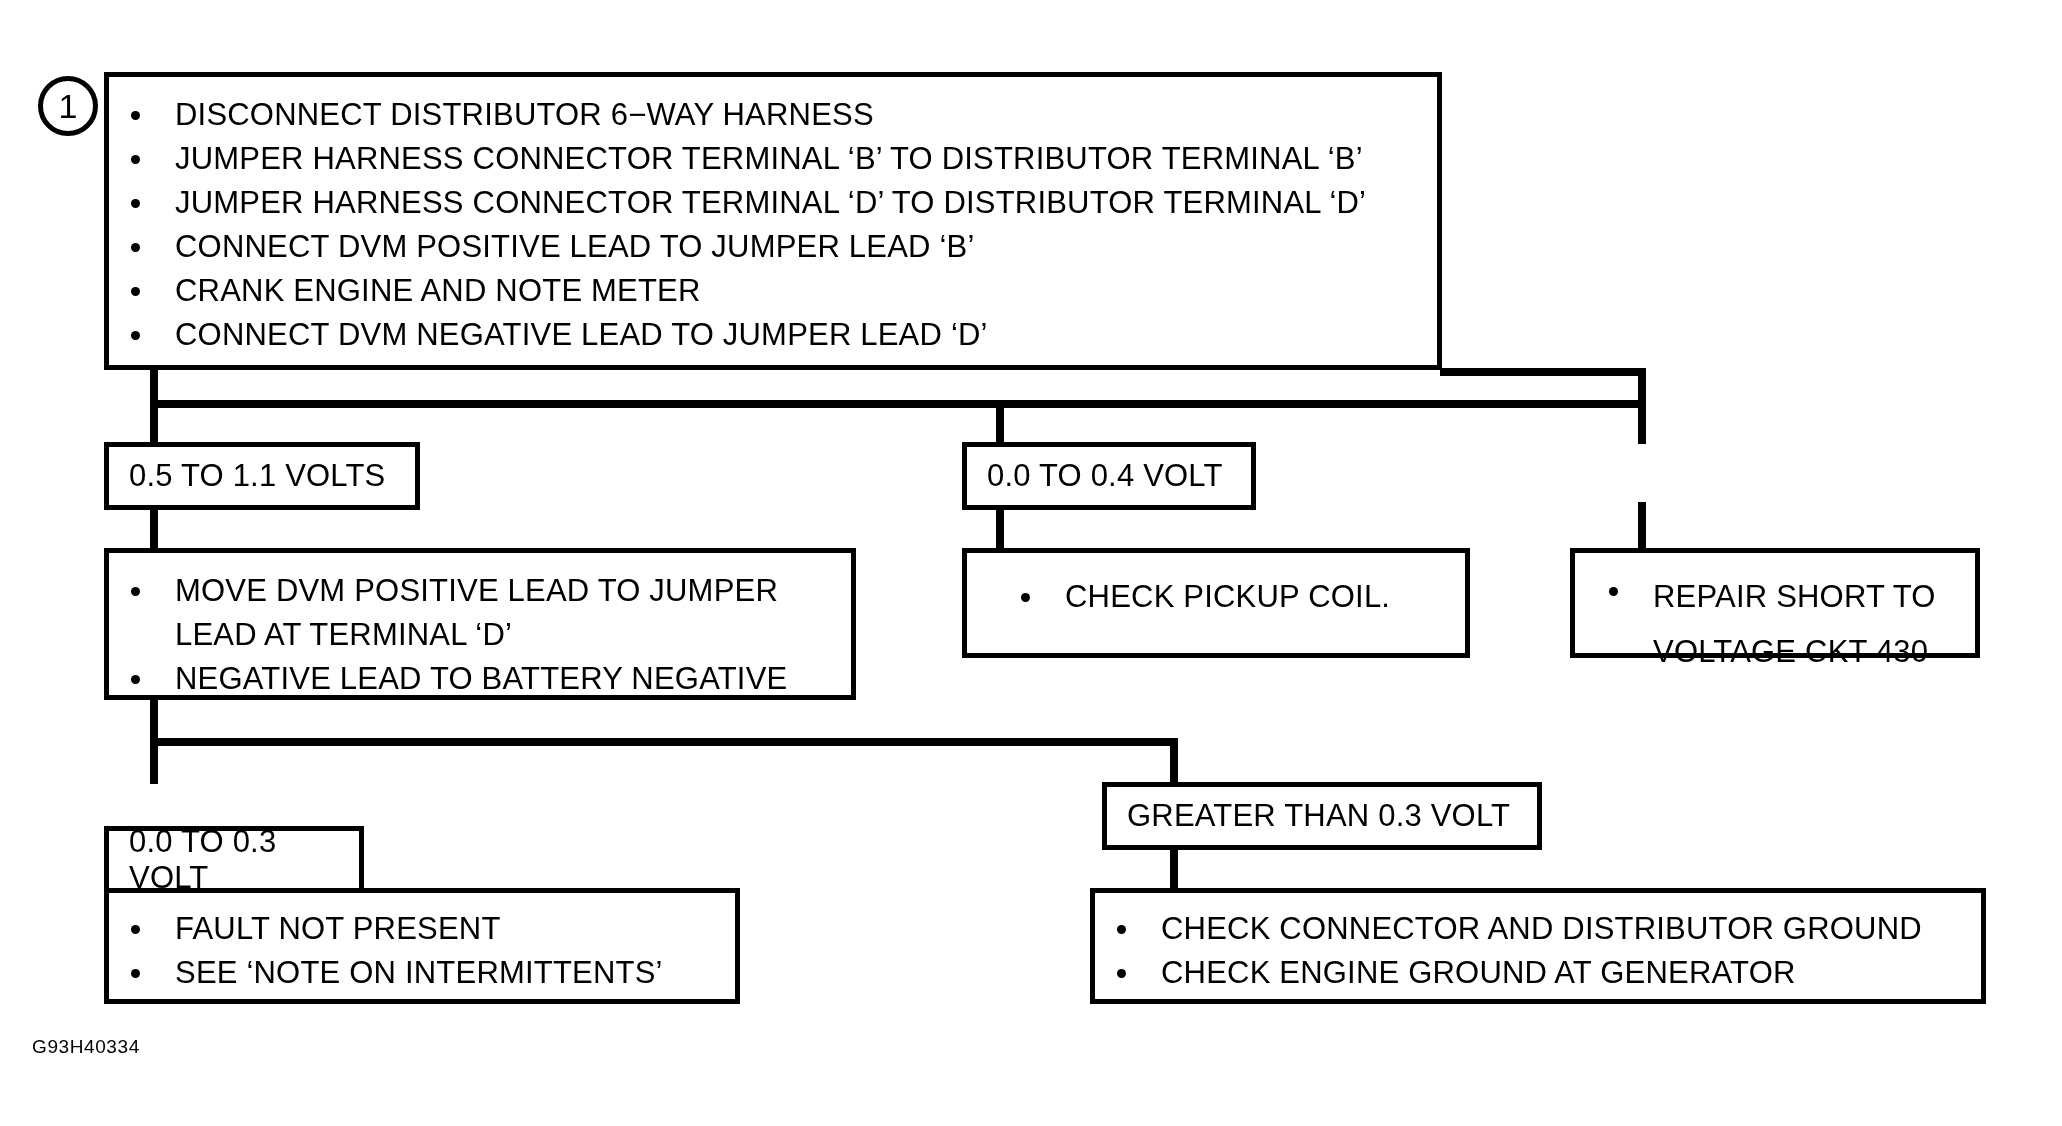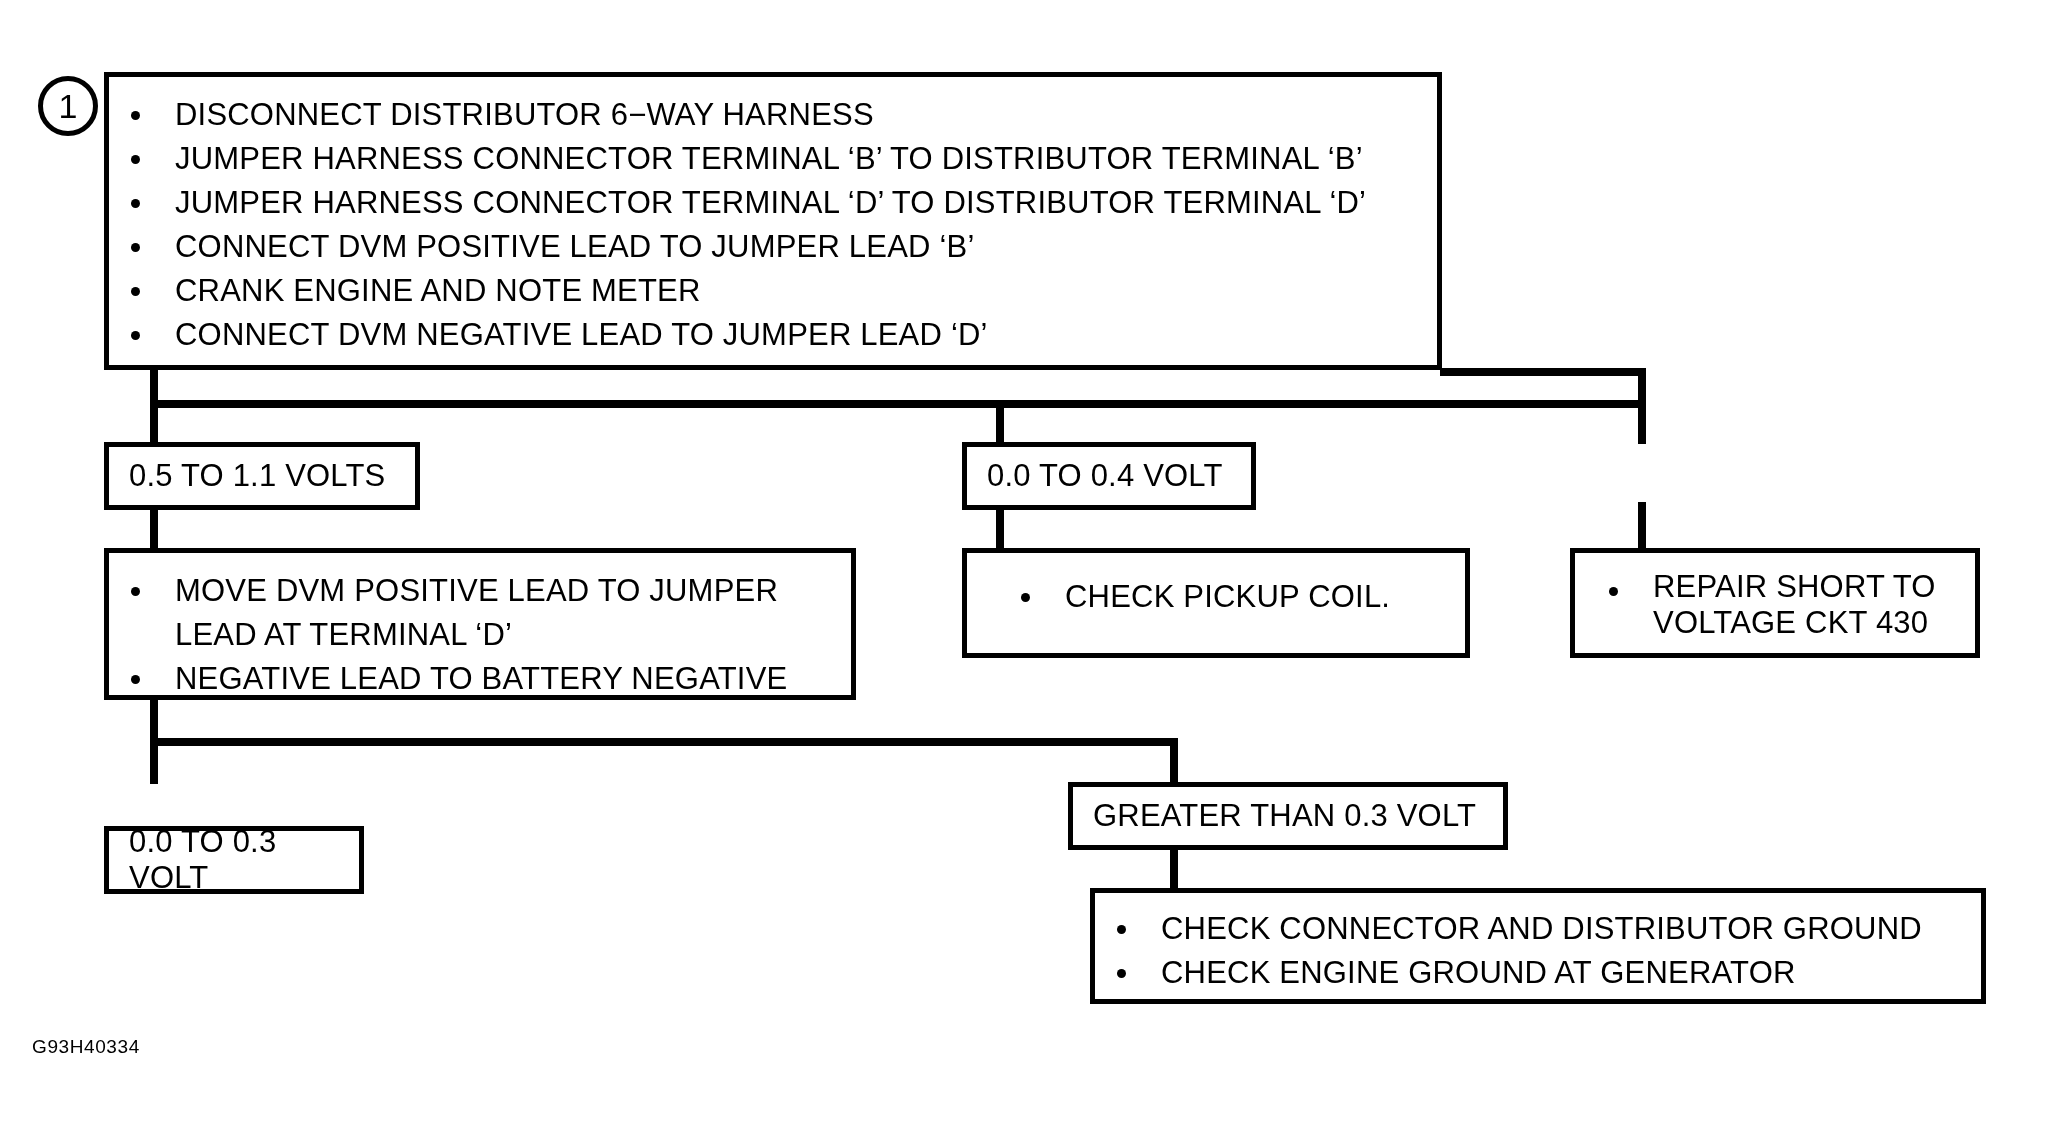--- a/index.html
+++ b/index.html
@@ -146,41 +146,47 @@
   </div>
 
   <div class="box" style="left:962px; top:548px; width:508px; height:110px;">
     <ul class="bullets" style="padding-top:18px; padding-left:32px;">
       <li>CHECK PICKUP COIL.</li>
     </ul>
   </div>
 
   <div class="box" style="left:1570px; top:548px; width:410px; height:110px;">
     <ul class="bullets" style="padding-top:12px; padding-left:12px;">
-      <li style="line-height:36px;">REPAIR SHORT TO
+      <li style="line-height:55px;">REPAIR SHORT TO
 VOLTAGE CKT 430</li>
     </ul>
   </div>
 
   <div class="ln" style="left:150px; top:698px; width:8px; height:46px;"></div>
   <div class="ln" style="left:150px; top:738px; width:1028px; height:8px;"></div>
   <div class="ln" style="left:150px; top:738px; width:8px; height:46px;"></div>
   <div class="ln" style="left:1170px; top:738px; width:8px; height:46px;"></div>
 
   <div class="box label-box" style="left:104px; top:782px; width:260px; height:68px;margin-top:44px;">
     <span class="txt">0.0 TO 0.3 VOLT</span>
   </div>
 
-  <div class="box label-box" style="left:1068px; top:782px; width:440px; height:68px;">
+  <div class="box label-box" style="left:1102px; top:782px; width:440px; height:68px;">
     <span class="txt">GREATER THAN 0.3 VOLT</span>
   </div>
 
   <div class="ln" style="left:150px; top:845px; width:8px; height:46px;"></div>
   <div class="ln" style="left:1170px; top:845px; width:8px; height:46px;"></div>
 
+  <div class="box" style="left:104px; top:888px; width:636px; height:116px;">
+    <ul class="bullets" style="padding-top:10px;">
+      <li>FAULT NOT PRESENT</li>
+      <li>SEE ‘NOTE ON INTERMITTENTS’</li>
+    </ul>
+  </div>
 
   <div class="box" style="left:1090px; top:888px; width:896px; height:116px;">
     <ul class="bullets" style="padding-top:10px;">
       <li>CHECK CONNECTOR AND DISTRIBUTOR GROUND</li>
       <li>CHECK ENGINE GROUND AT GENERATOR</li>
     </ul>
   </div>
 
   <div class="caption" style="left:32px; top:1036px;">G93H40334</div>
 

